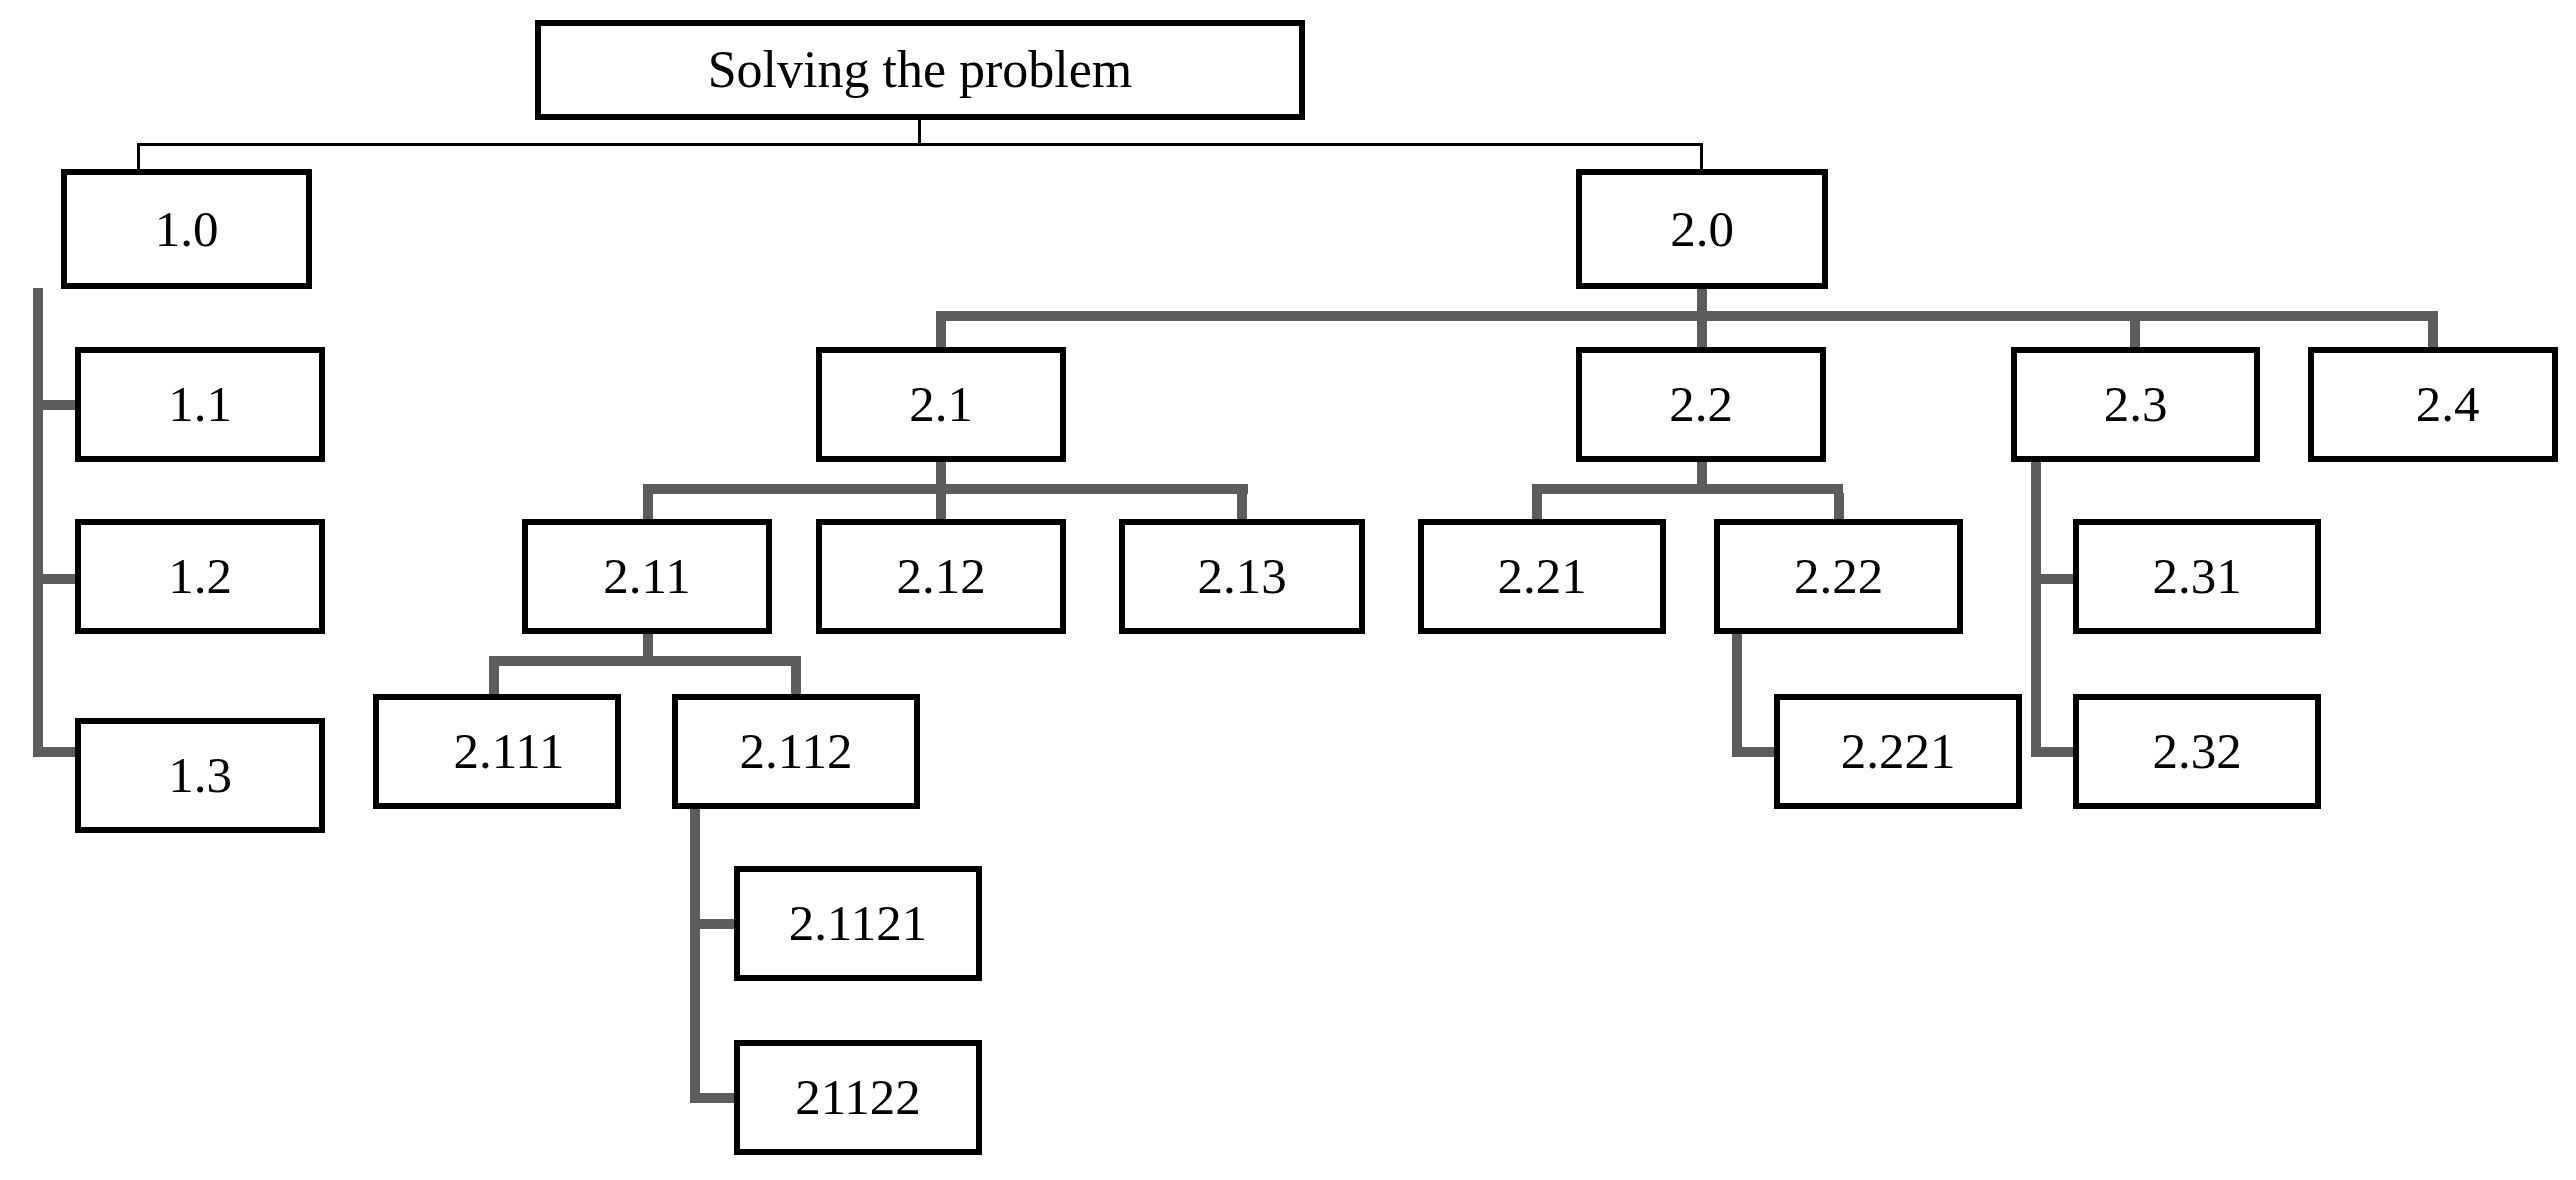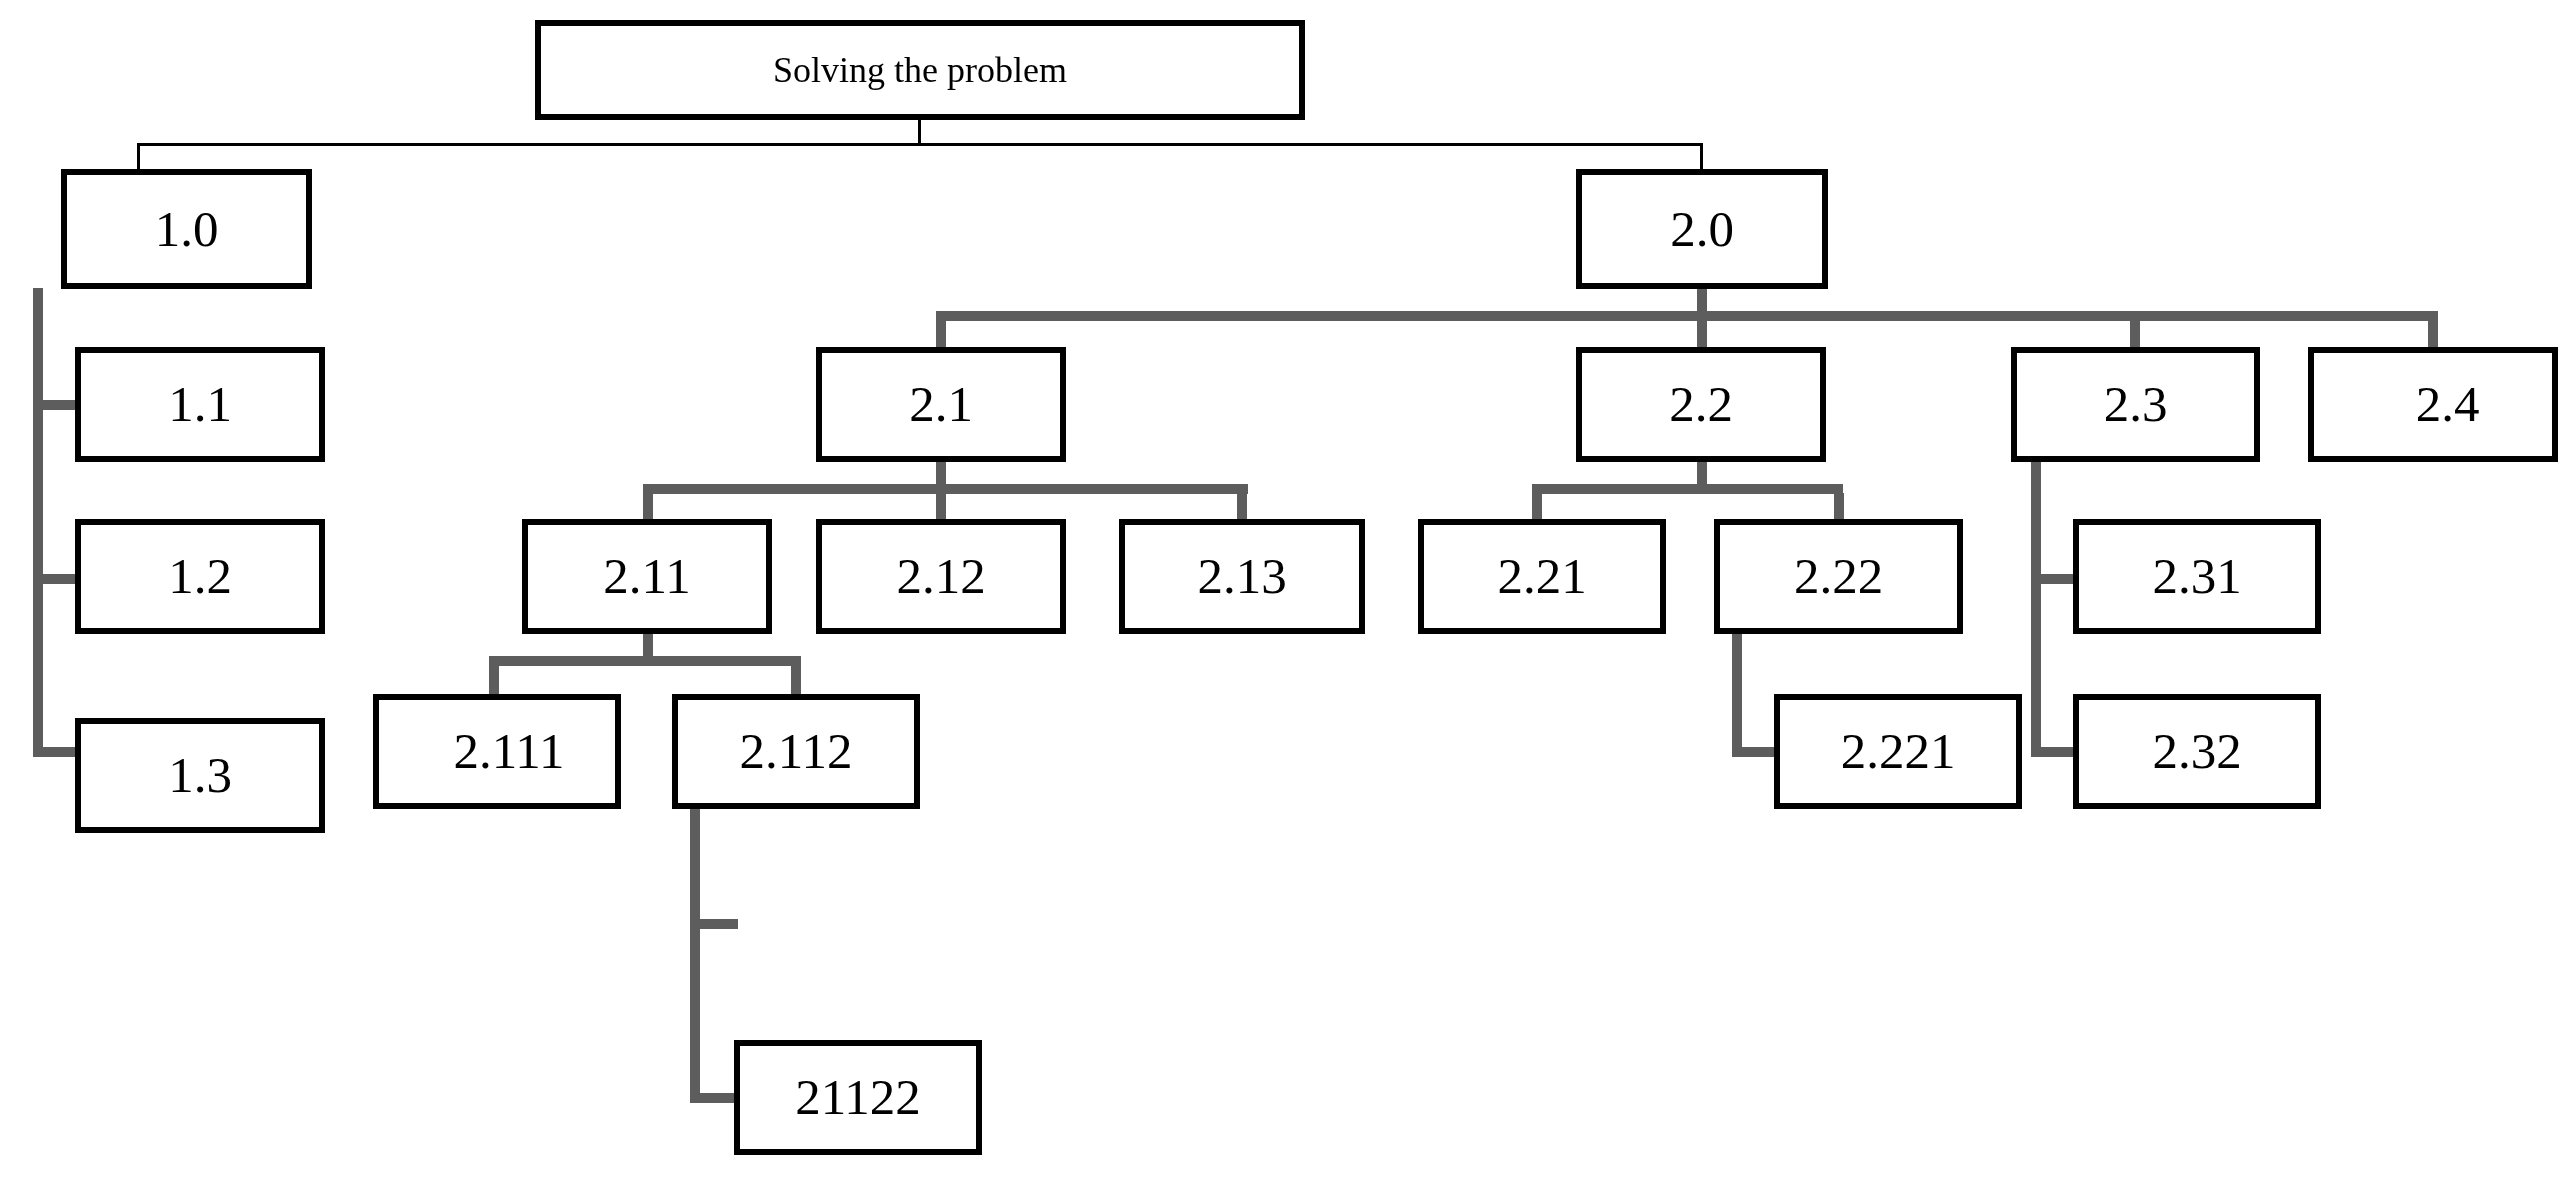--- a/index.html
+++ b/index.html
@@ -21,21 +21,21 @@
     background: var(--box-fill, #ffffff);
     border: 6.5px solid var(--box-border, #000000);
     color: var(--text, #000000);
     display: flex;
     align-items: center;
     justify-content: center;
     font-size: 51px;
     line-height: 1;
     white-space: nowrap;
   }
-  .node.root { font-size: 36px; }
+  .node.root { font-size: 52px; }
 </style>
 </head>
 <body>
 
 <div class="canvas">
 
   <div class="ln black" style="left:918px; top:120px; width:3.3px;    height:26px;"></div>
   <div class="ln black" style="left:137px;  top:143px; width:1566px; height:3.3px;"></div>
   <div class="ln black" style="left:137px;  top:143px; width:3.3px;    height:29.4px;"></div>
   <div class="ln black" style="left:1700px; top:143px; width:3.3px;    height:29.4px;"></div>
@@ -96,16 +96,17 @@
   <div class="node" style="left:1418px; top:519px;  width:248px; height:115px;">2.21</div>
   <div class="node" style="left:1714px; top:519px;  width:249px; height:115px;">2.22</div>
   <div class="node" style="left:2073px; top:519px;  width:248px; height:115px;">2.31</div>
 
   <div class="node" style="left:75px;  top:694px; width:250px; height:115px;margin-top:24px;">1.3</div>
   <div class="node" style="left:373px;  top:694px; width:248px; height:115px;padding-left:24px;">2.111</div>
   <div class="node" style="left:672px; top:694px; width:248px; height:115px;">2.112</div>
   <div class="node" style="left:1774px; top:694px; width:248px; height:115px;">2.221</div>
   <div class="node" style="left:2073px; top:694px; width:248px; height:115px;">2.32</div>
 
+  <div class="node" style="left:734px; top:866px; width:248px; height:115px;">2.1121</div>
   <div class="node" style="left:734px; top:1040px; width:248px; height:115px;">21122</div>
 
 </div>
 
 
 </body></html>

